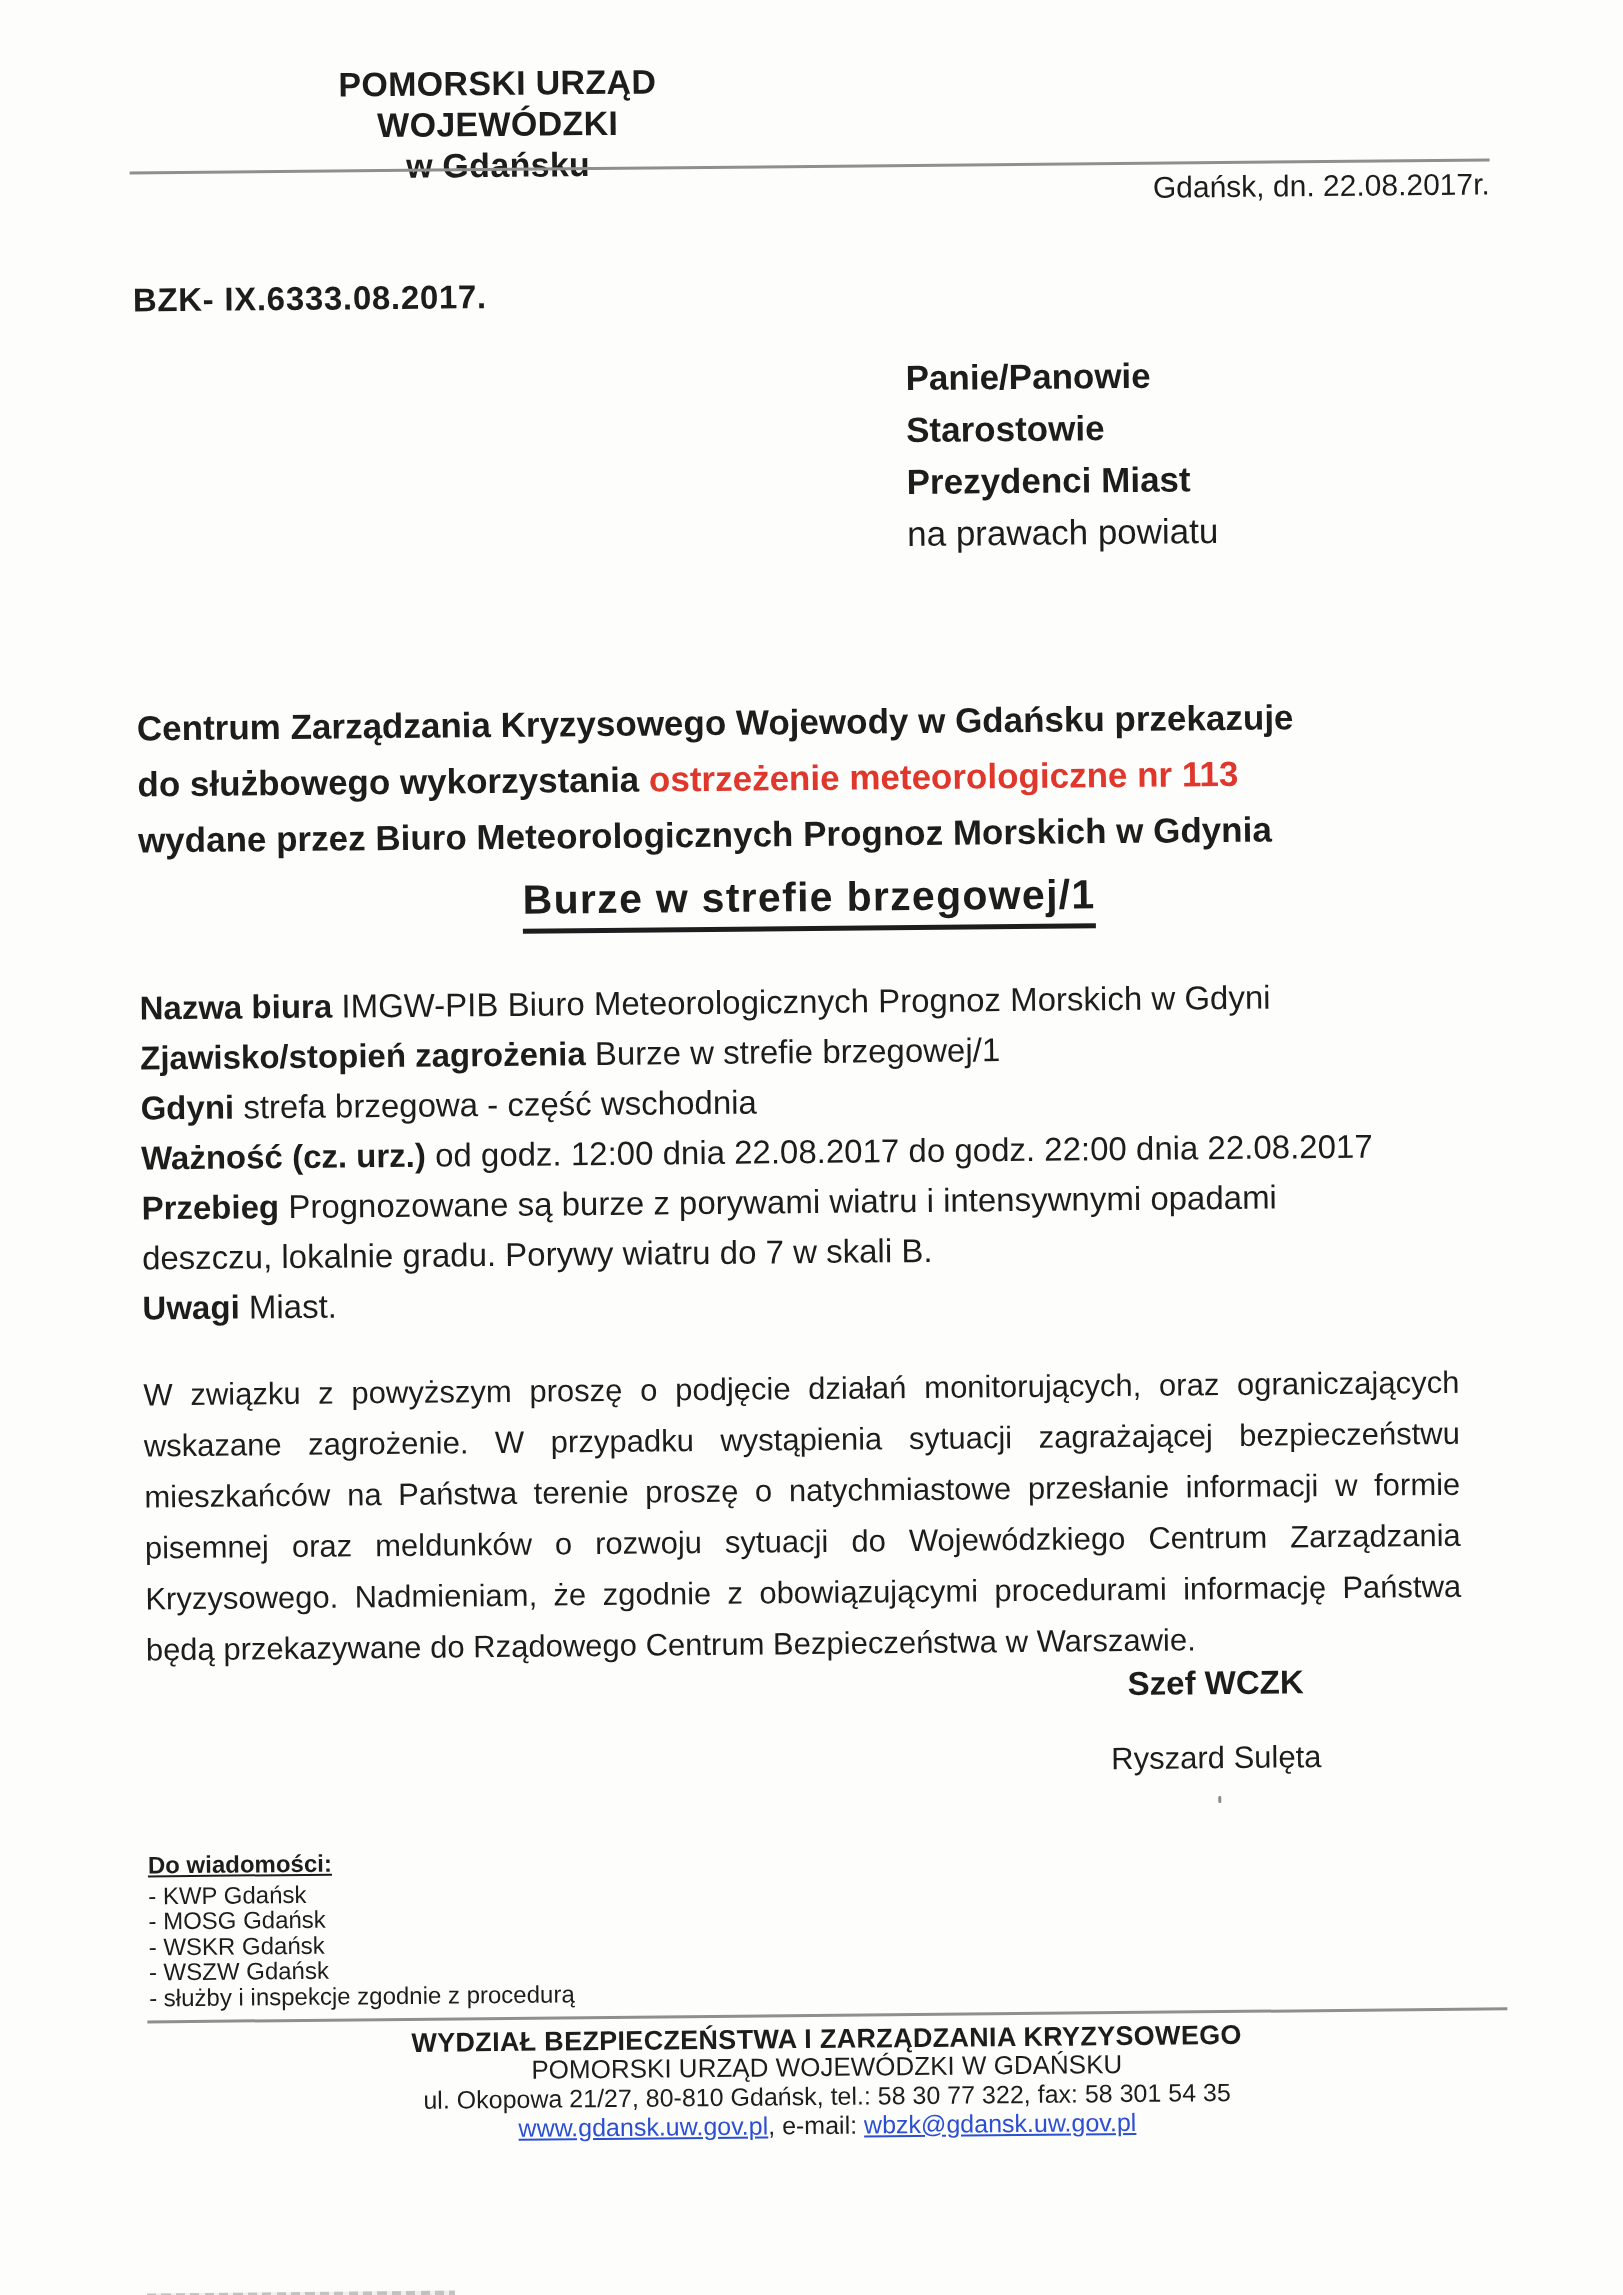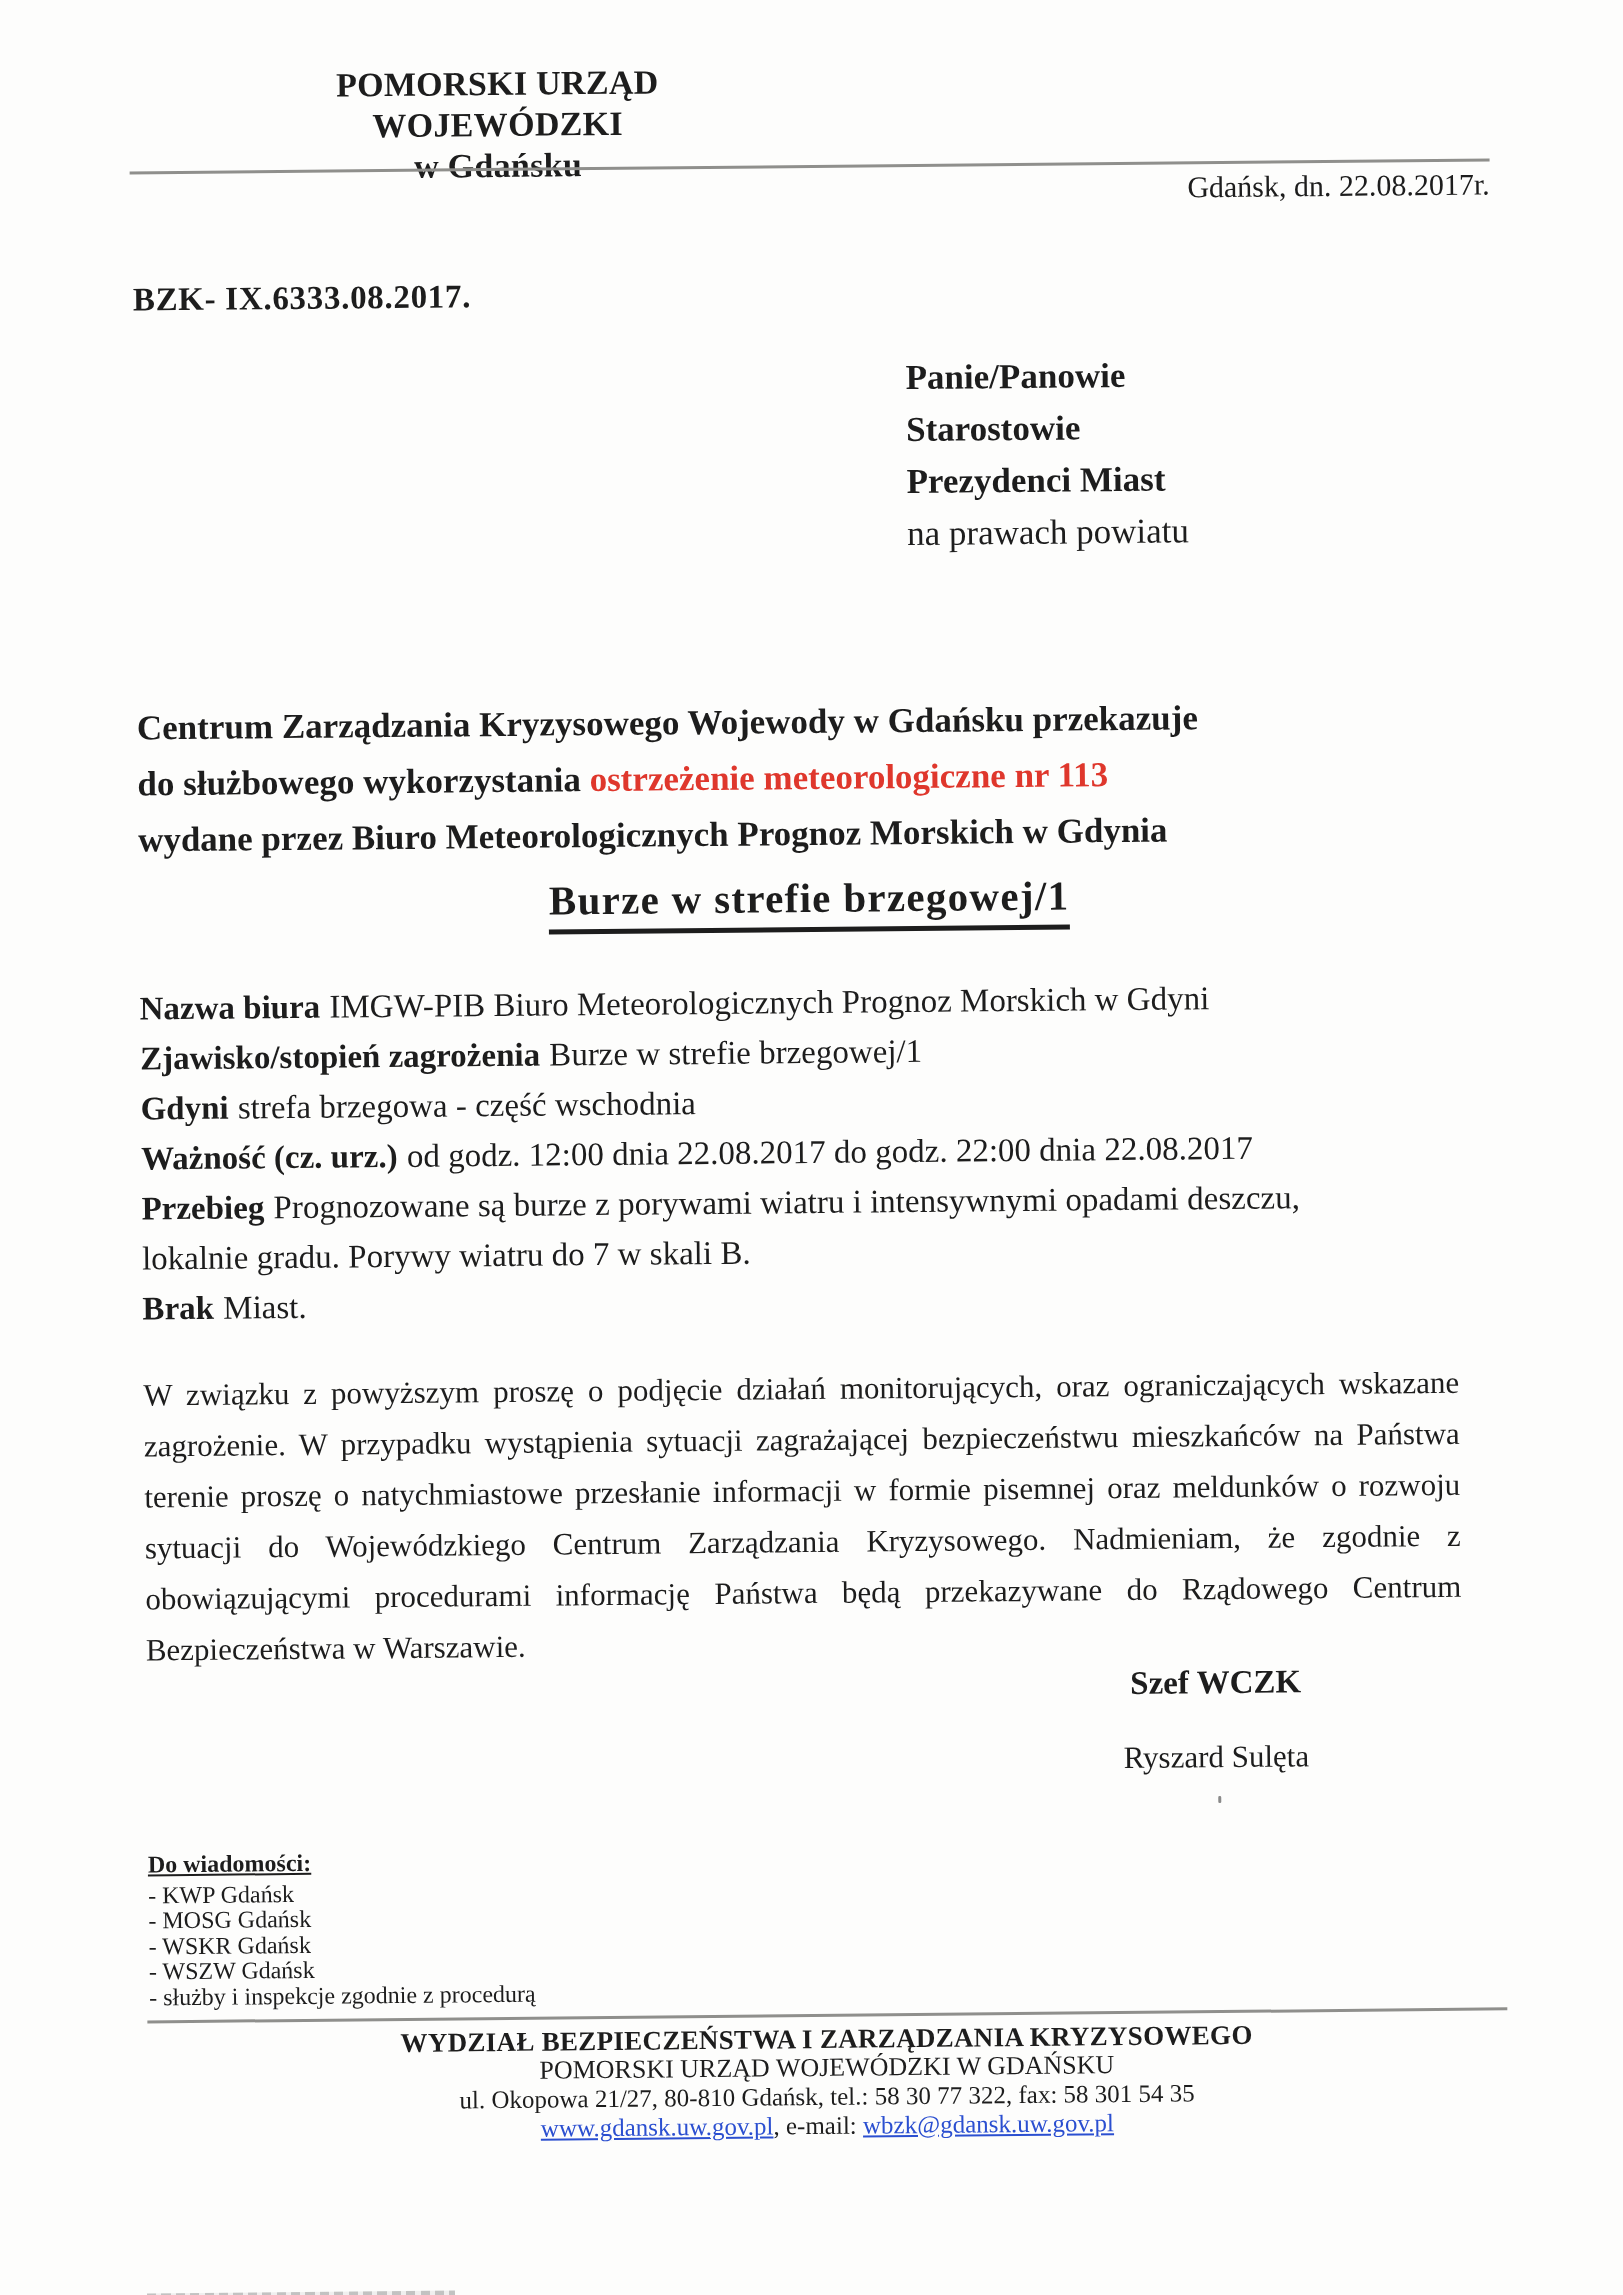--- a/index.html
+++ b/index.html
@@ -2,21 +2,21 @@
 <html style="font-size:10.5px"><head>
 <meta charset="utf-8">
 <style>
   html, body { margin: 0; padding: 0; background: #ffffff; }
   .page {
     position: relative;
     width: 1623px;
     height: 2295px;
     background: #fdfdfc;
     overflow: hidden;
-    font-family: Liberation Serif, serif;
+    font-family: Liberation Sans, sans-serif;
     color: #1d1d1d;
   }
   .scan {
     position: absolute;
     inset: 0;
     transform: rotate(-0.55deg);
     transform-origin: 50% 50%;
   }
   .letterhead {
     position: absolute;
@@ -166,21 +166,21 @@
     </div>
 
     <h1 class="doc-title"><span class="underline">Burze w strefie brzegowej/1</span></h1>
 
     <div class="details">
       <div class="detail-line"><strong>Nazwa biura</strong><span>IMGW-PIB Biuro Meteorologicznych Prognoz Morskich w Gdyni</span></div>
       <div class="detail-line"><strong>Zjawisko/stopień zagrożenia</strong><span>Burze w strefie brzegowej/1</span></div>
       <div class="detail-line"><strong>Gdyni</strong><span>strefa brzegowa - część wschodnia</span></div>
       <div class="detail-line"><strong>Ważność (cz. urz.)</strong><span>od godz. 12:00 dnia 22.08.2017 do godz. 22:00 dnia 22.08.2017</span></div>
       <div class="detail-line"><strong>Przebieg</strong><span>Prognozowane są burze z porywami wiatru i intensywnymi opadami deszczu, lokalnie gradu. Porywy wiatru do 7 w skali B.</span></div>
-      <div class="detail-line"><strong>Brak</strong><span>Miast.</span></div>
+      <div class="detail-line"><strong>Uwagi</strong><span>Miast.</span></div>
     </div>
 
     <p class="body-par">W związku z powyższym proszę o podjęcie działań monitorujących, oraz ograniczających wskazane zagrożenie. W przypadku wystąpienia sytuacji zagrażającej bezpieczeństwu mieszkańców na Państwa terenie proszę o natychmiastowe przesłanie informacji w formie pisemnej oraz meldunków o rozwoju sytuacji do Wojewódzkiego Centrum Zarządzania Kryzysowego. Nadmieniam, że zgodnie z obowiązującymi procedurami informację Państwa będą przekazywane do Rządowego Centrum Bezpieczeństwa w Warszawie.</p>
 
     <div class="signature">
       <div class="sig-role">Szef WCZK</div>
       <div class="sig-name">Ryszard Sulęta</div>
     </div>
 
     <div class="speck"></div>

